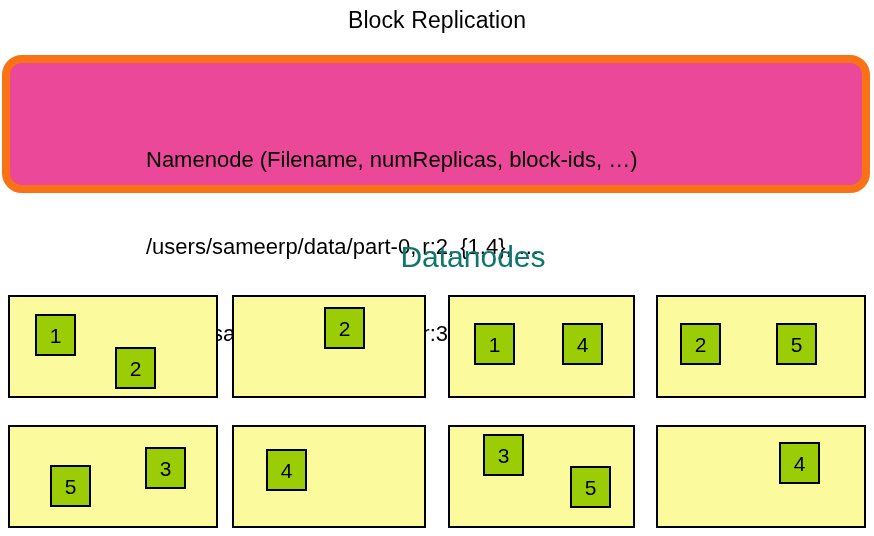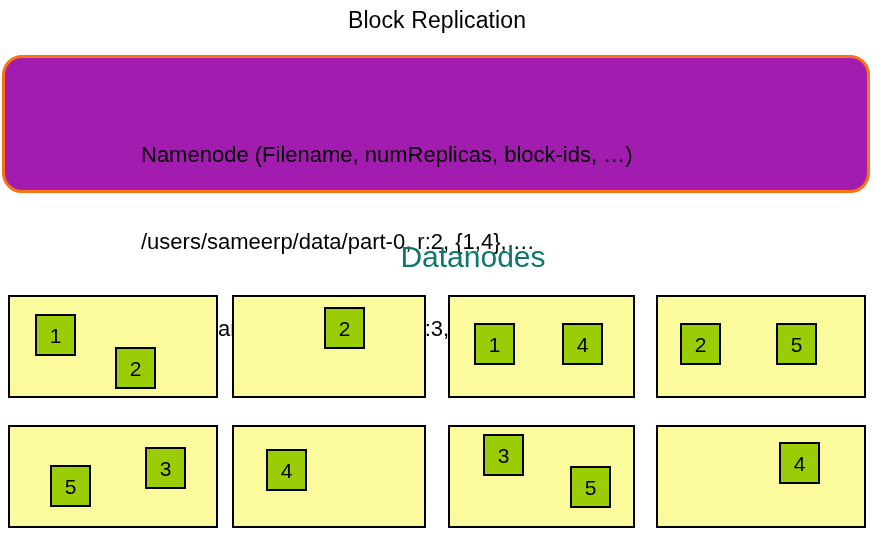--- a/index.html
+++ b/index.html
@@ -33,22 +33,22 @@
     white-space: pre;
   }
   
   #namenode-box {
     position: absolute;
     left: 2px;
     top: 55px;
     width: 868px;
     height: 138px;
     box-sizing: border-box;
-    background: #a21caf;
-    border: 3px solid #f97316;
+    background: #ec4899;
+    border: 8px solid #f97316;
     border-radius: 20px;
   }
   #namenode-text {
     position: absolute;
     left: 136px;
     top: 24px;
     font-size: 22px;
     line-height: 29px;
     color: #000;
     white-space: pre;

